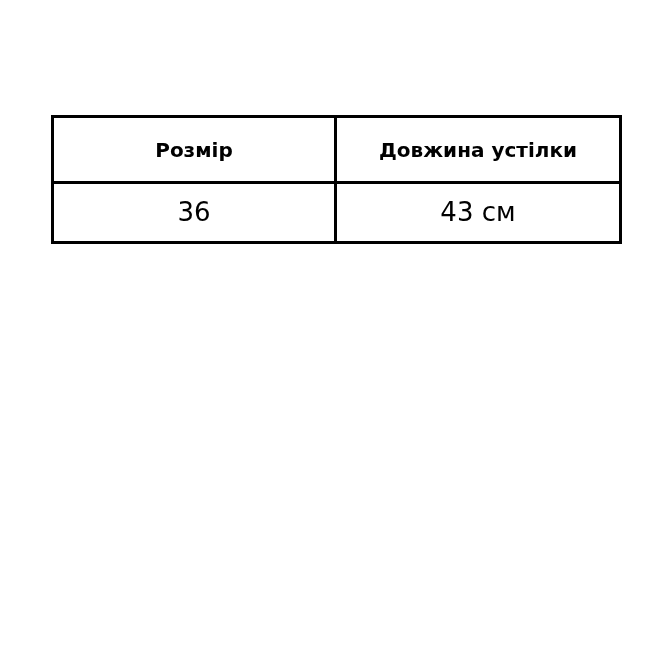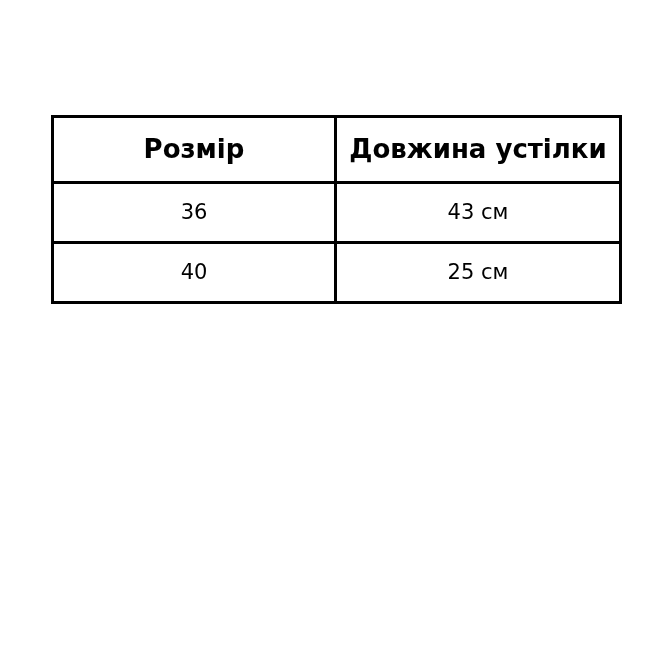--- a/index.html
+++ b/index.html
@@ -30,26 +30,26 @@
   }
   #size-table col.col-size { width: 283px; }
   #size-table col.col-length { width: 285px; }
   #size-table th,
   #size-table td {
     border: 3px solid #000000;
     height: 57px;
     text-align: center;
     vertical-align: middle;
     padding: 0;
-    font-size: 21px;
+    font-size: 26px;
     line-height: 1.2;
   }
   #size-table th {
     font-weight: bold;
-    font-size: 26px;
+    font-size: 20px;
     height: 63px;
   }
   #size-table td {
     font-weight: normal;
   }
 </style>
 </head>
 <body>
 
 <div id="page">
@@ -62,19 +62,15 @@
       <tr>
         <th>Розмір</th>
         <th>Довжина устілки</th>
       </tr>
     </thead>
     <tbody>
       <tr>
         <td>36</td>
         <td>43 см</td>
       </tr>
-      <tr>
-        <td>40</td>
-        <td>25 см</td>
-      </tr>
     </tbody>
   </table>
 </div>
 
 </body></html>

